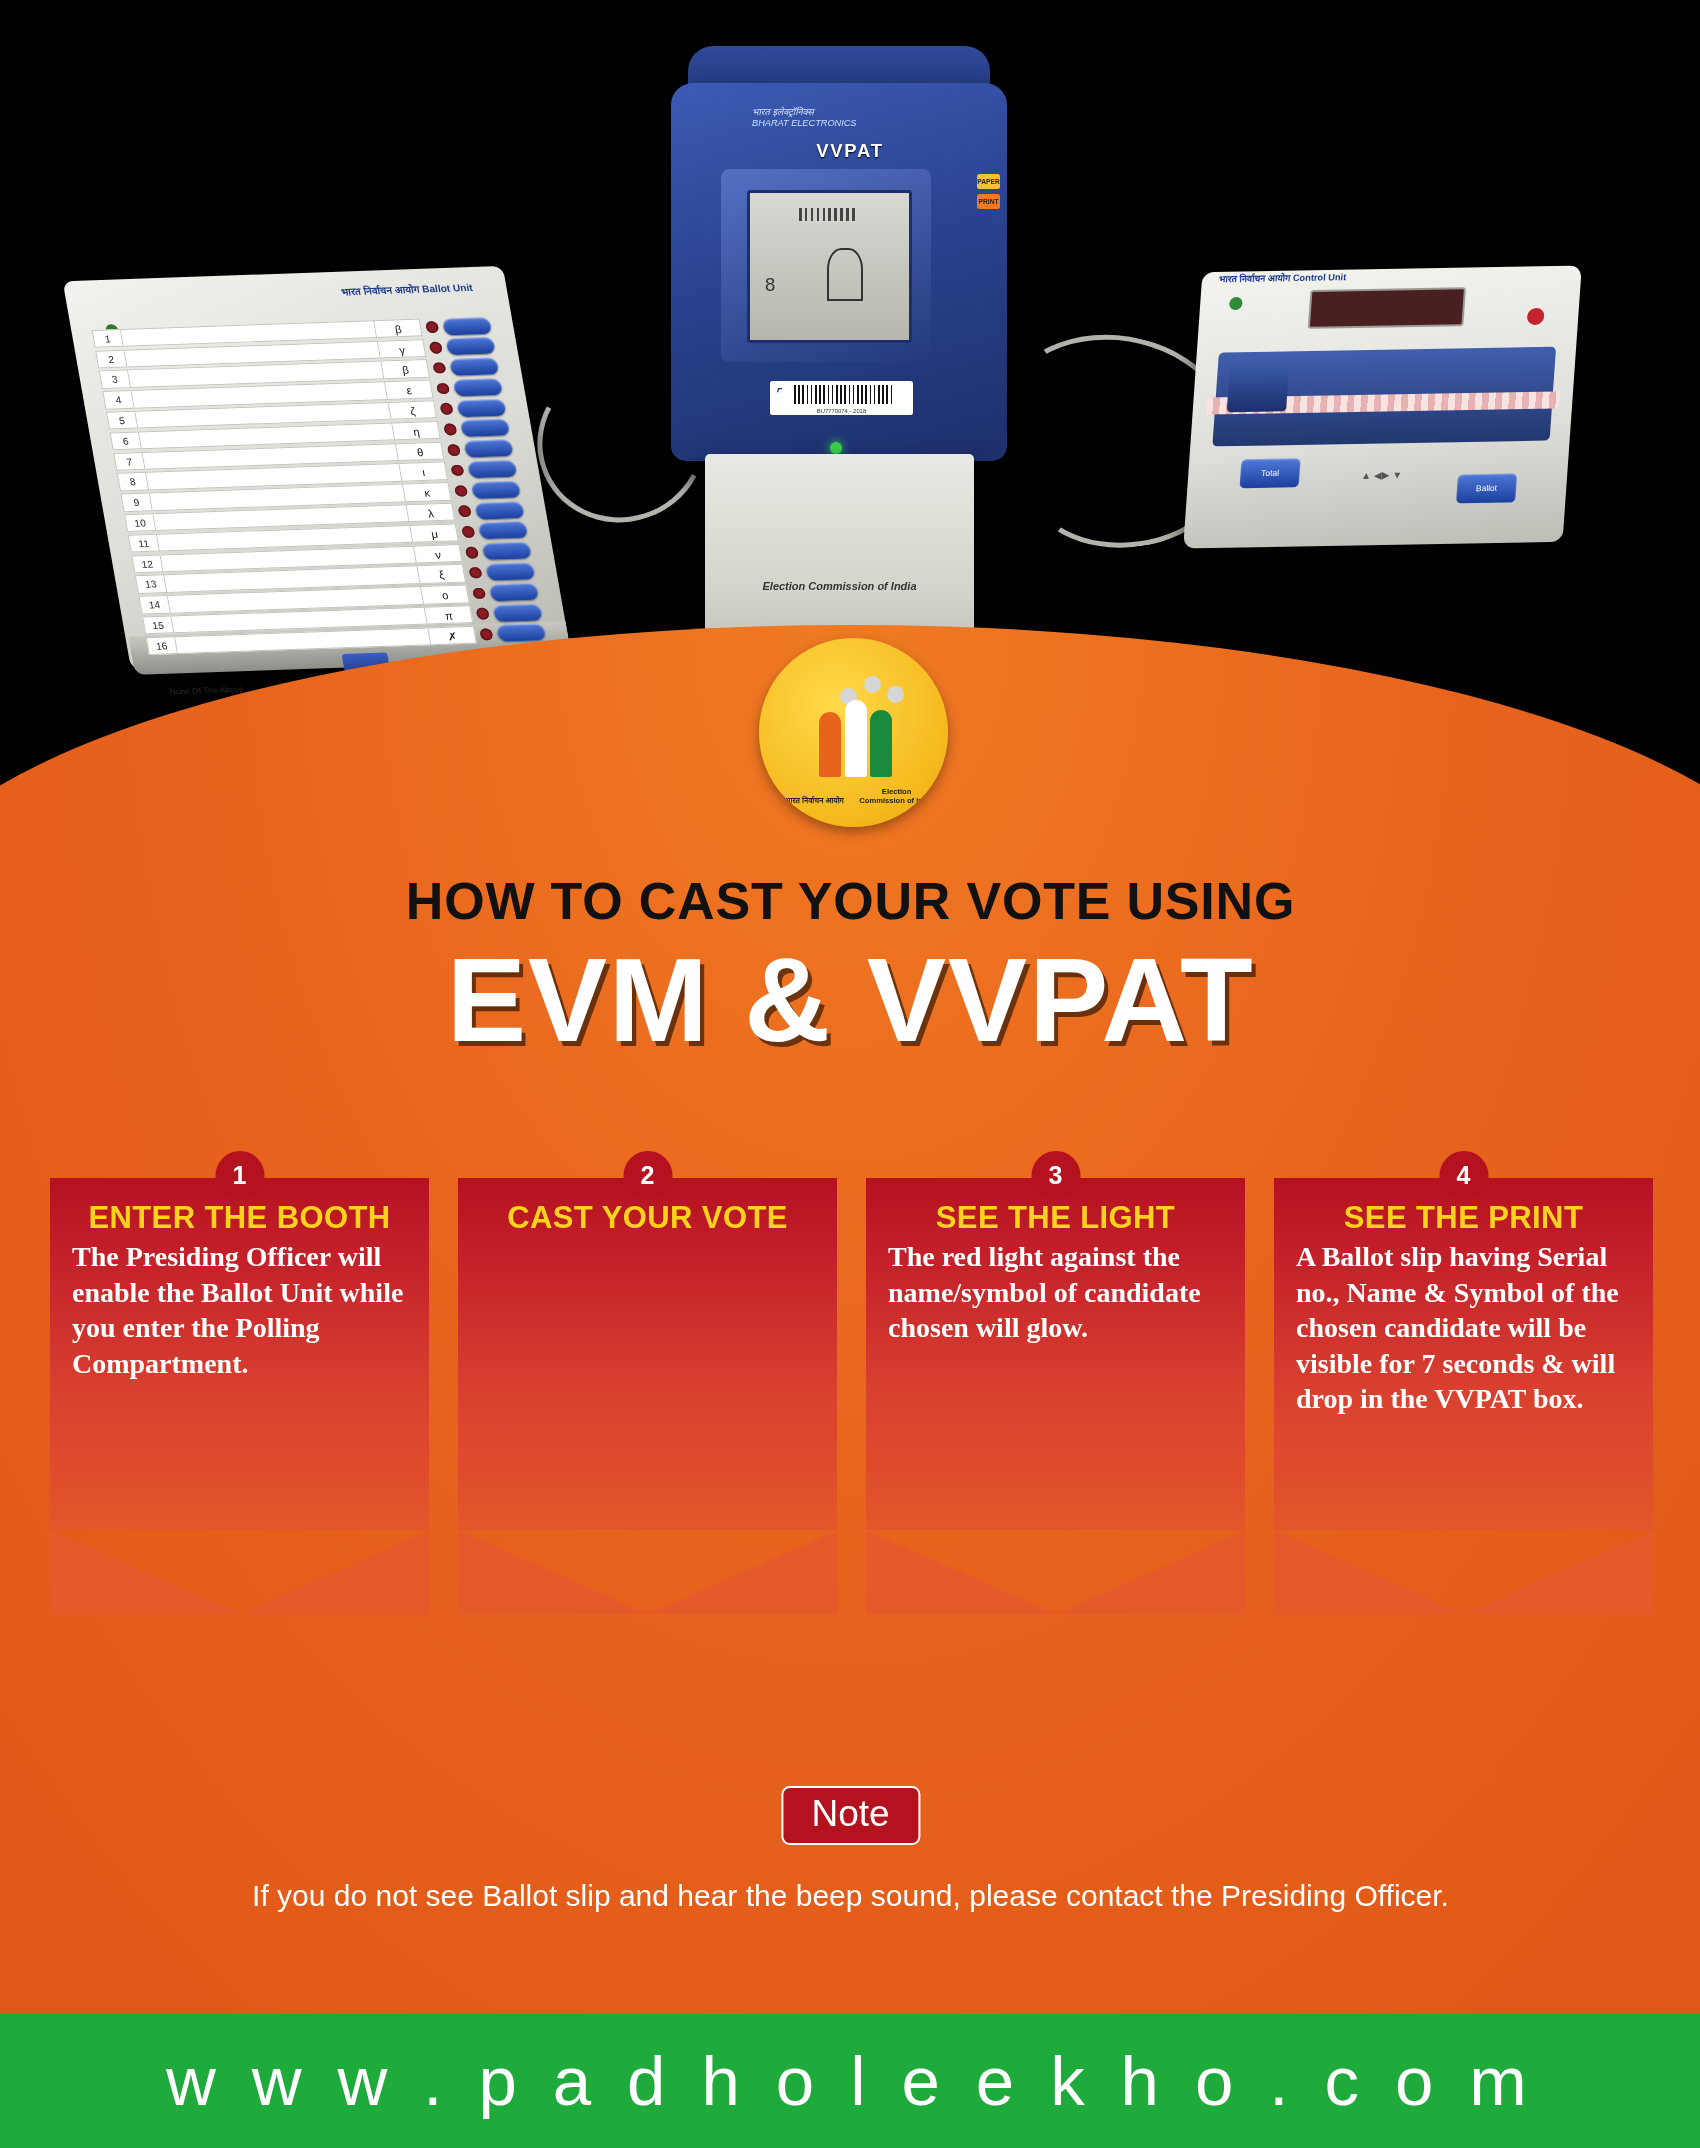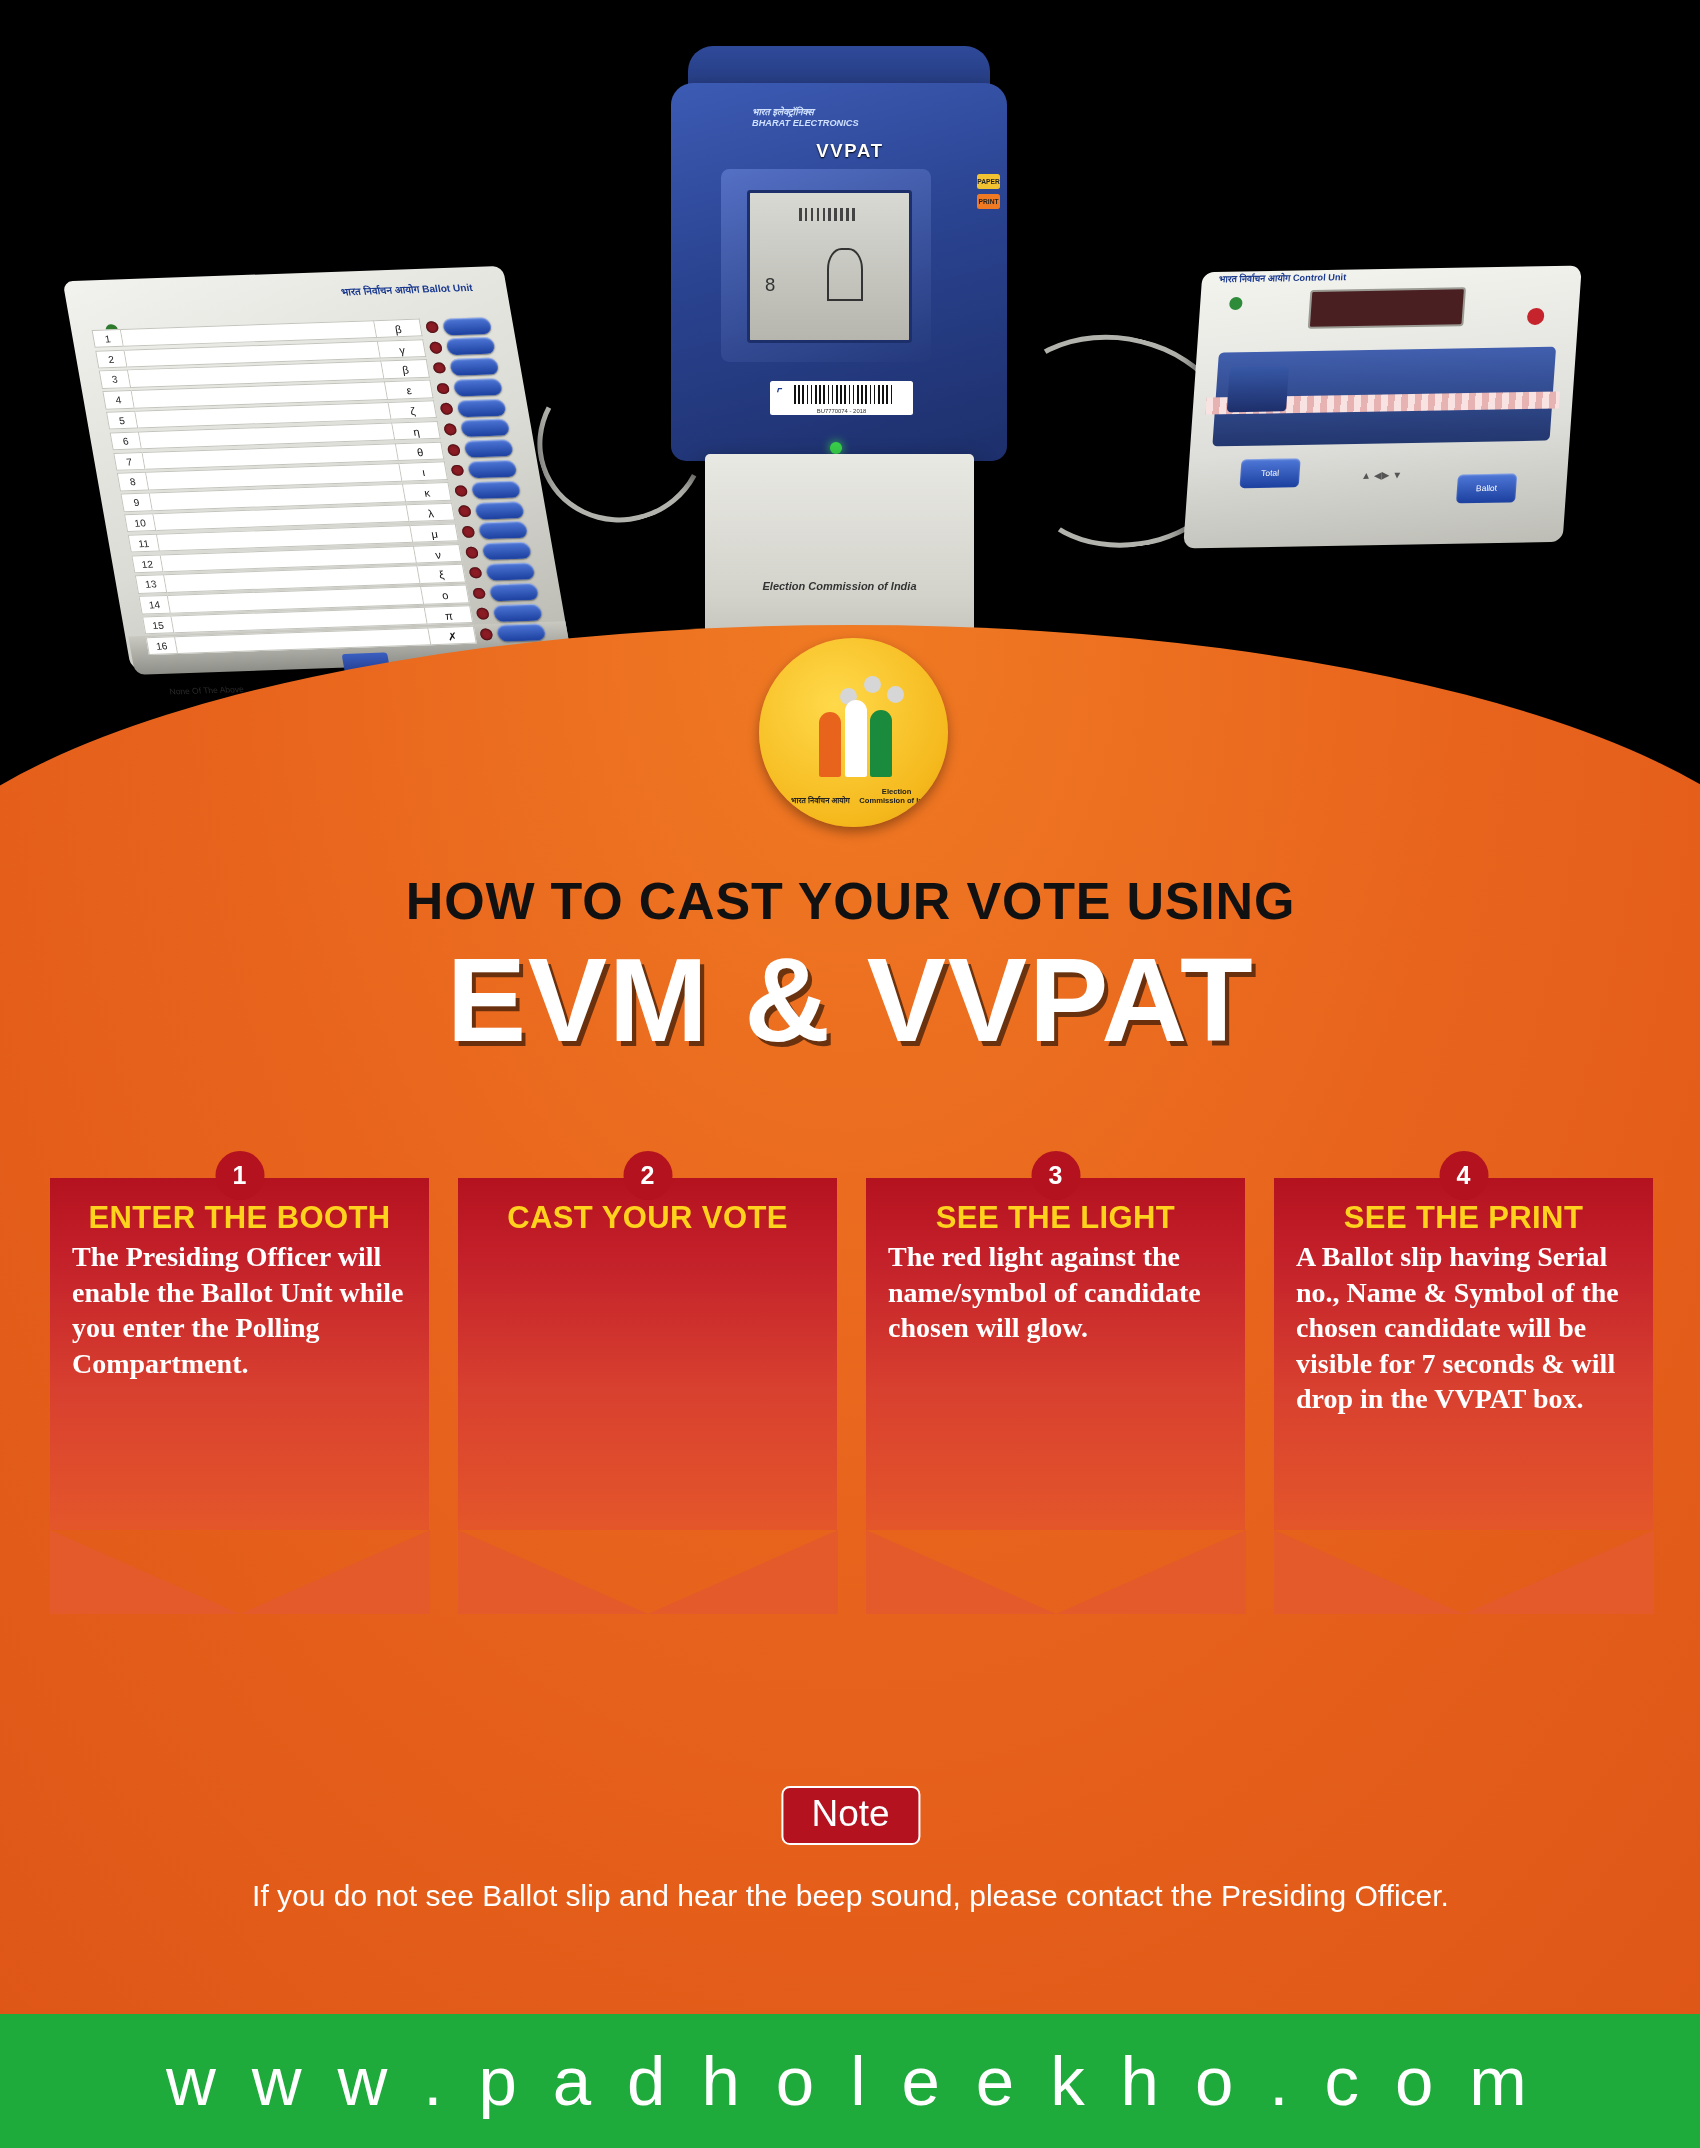--- a/index.html
+++ b/index.html
@@ -178,21 +178,21 @@
     background: linear-gradient(165deg,#3c5bb4 0%,#2a4390 45%,#1d2f6b 100%);
     border-radius: 22px 22px 15px 15px;
     box-shadow: 0 15px 25px rgba(0,0,0,0.7);
   }
   .vvpat-brand {
     position: absolute;
     left: 81px; top: 23.5px;
     color: #cfe0ff;
     font-size: 9.2px;
     font-style: italic;
-    font-weight: bold;
+    font-weight: normal;
     line-height: 1.25;
   }
   .vvpat-label {
     position: absolute;
     left: 11px; top: 57px;
     width: 336px;
     text-align: center;
     color: #fff;
     font-size: 18.5px;
     letter-spacing: 1.7px;
@@ -468,21 +468,21 @@
   .d1 { left: 0; top: 15px; }
   .d2 { left: 23.5px; top: 3.4px; }
   .d3 { left: 47px; top: 13.4px; }
   .eci-text-l, .eci-text-r {
     position: absolute;
     bottom: 22px;
     font-size: 7.6px;
     color: #222;
     font-weight: bold;
   }
-  .eci-text-l { left: 28px; width: 67px; text-align: center; margin-top: 48px; }
+  .eci-text-l { left: 22px; width: 67px; text-align: center; margin-top: 48px; }
   .eci-text-r { right: 13.4px; width: 76px; text-align: center; }
 
   
   .heading-small {
     position: absolute;
     left: 0; top: 871px;
     width: 1701px;
     text-align: center;
     font-size: 52px;
     font-weight: bold;

